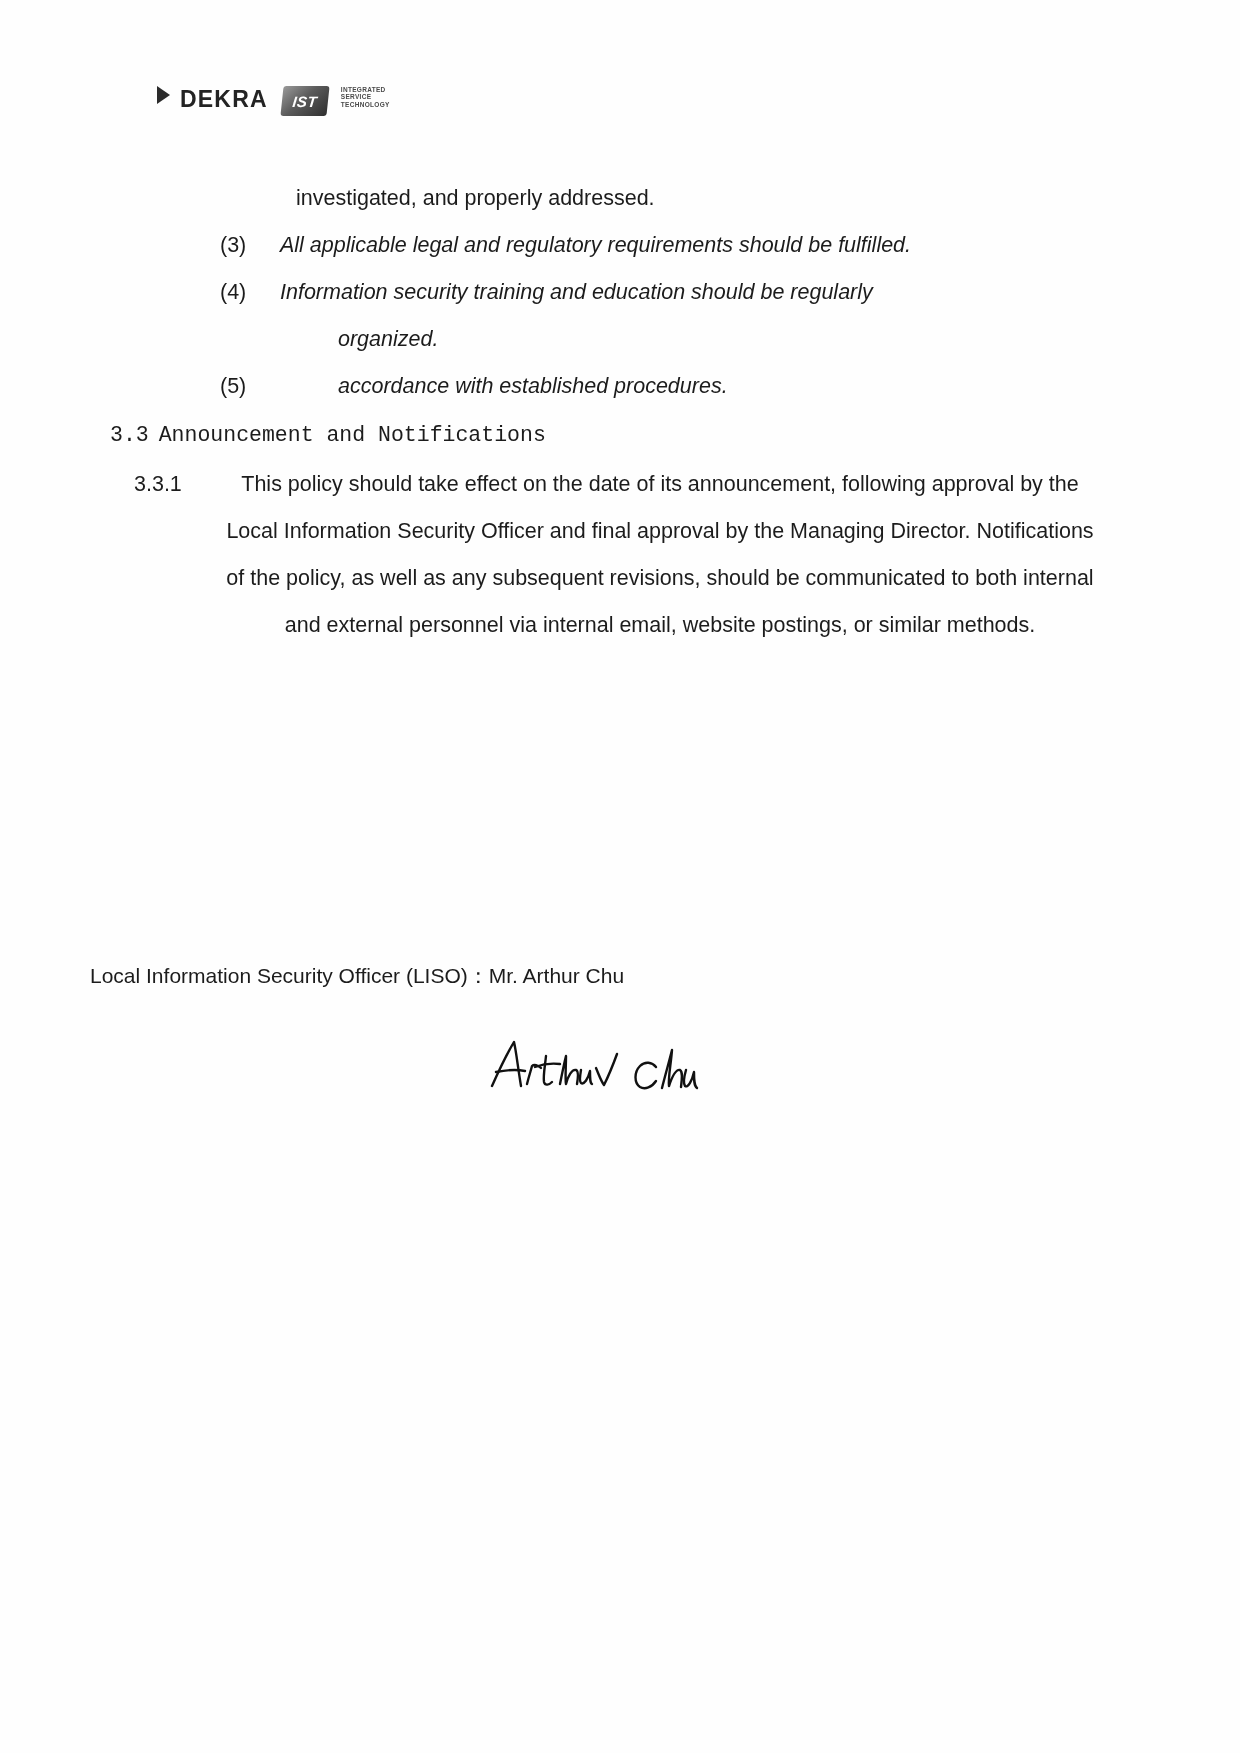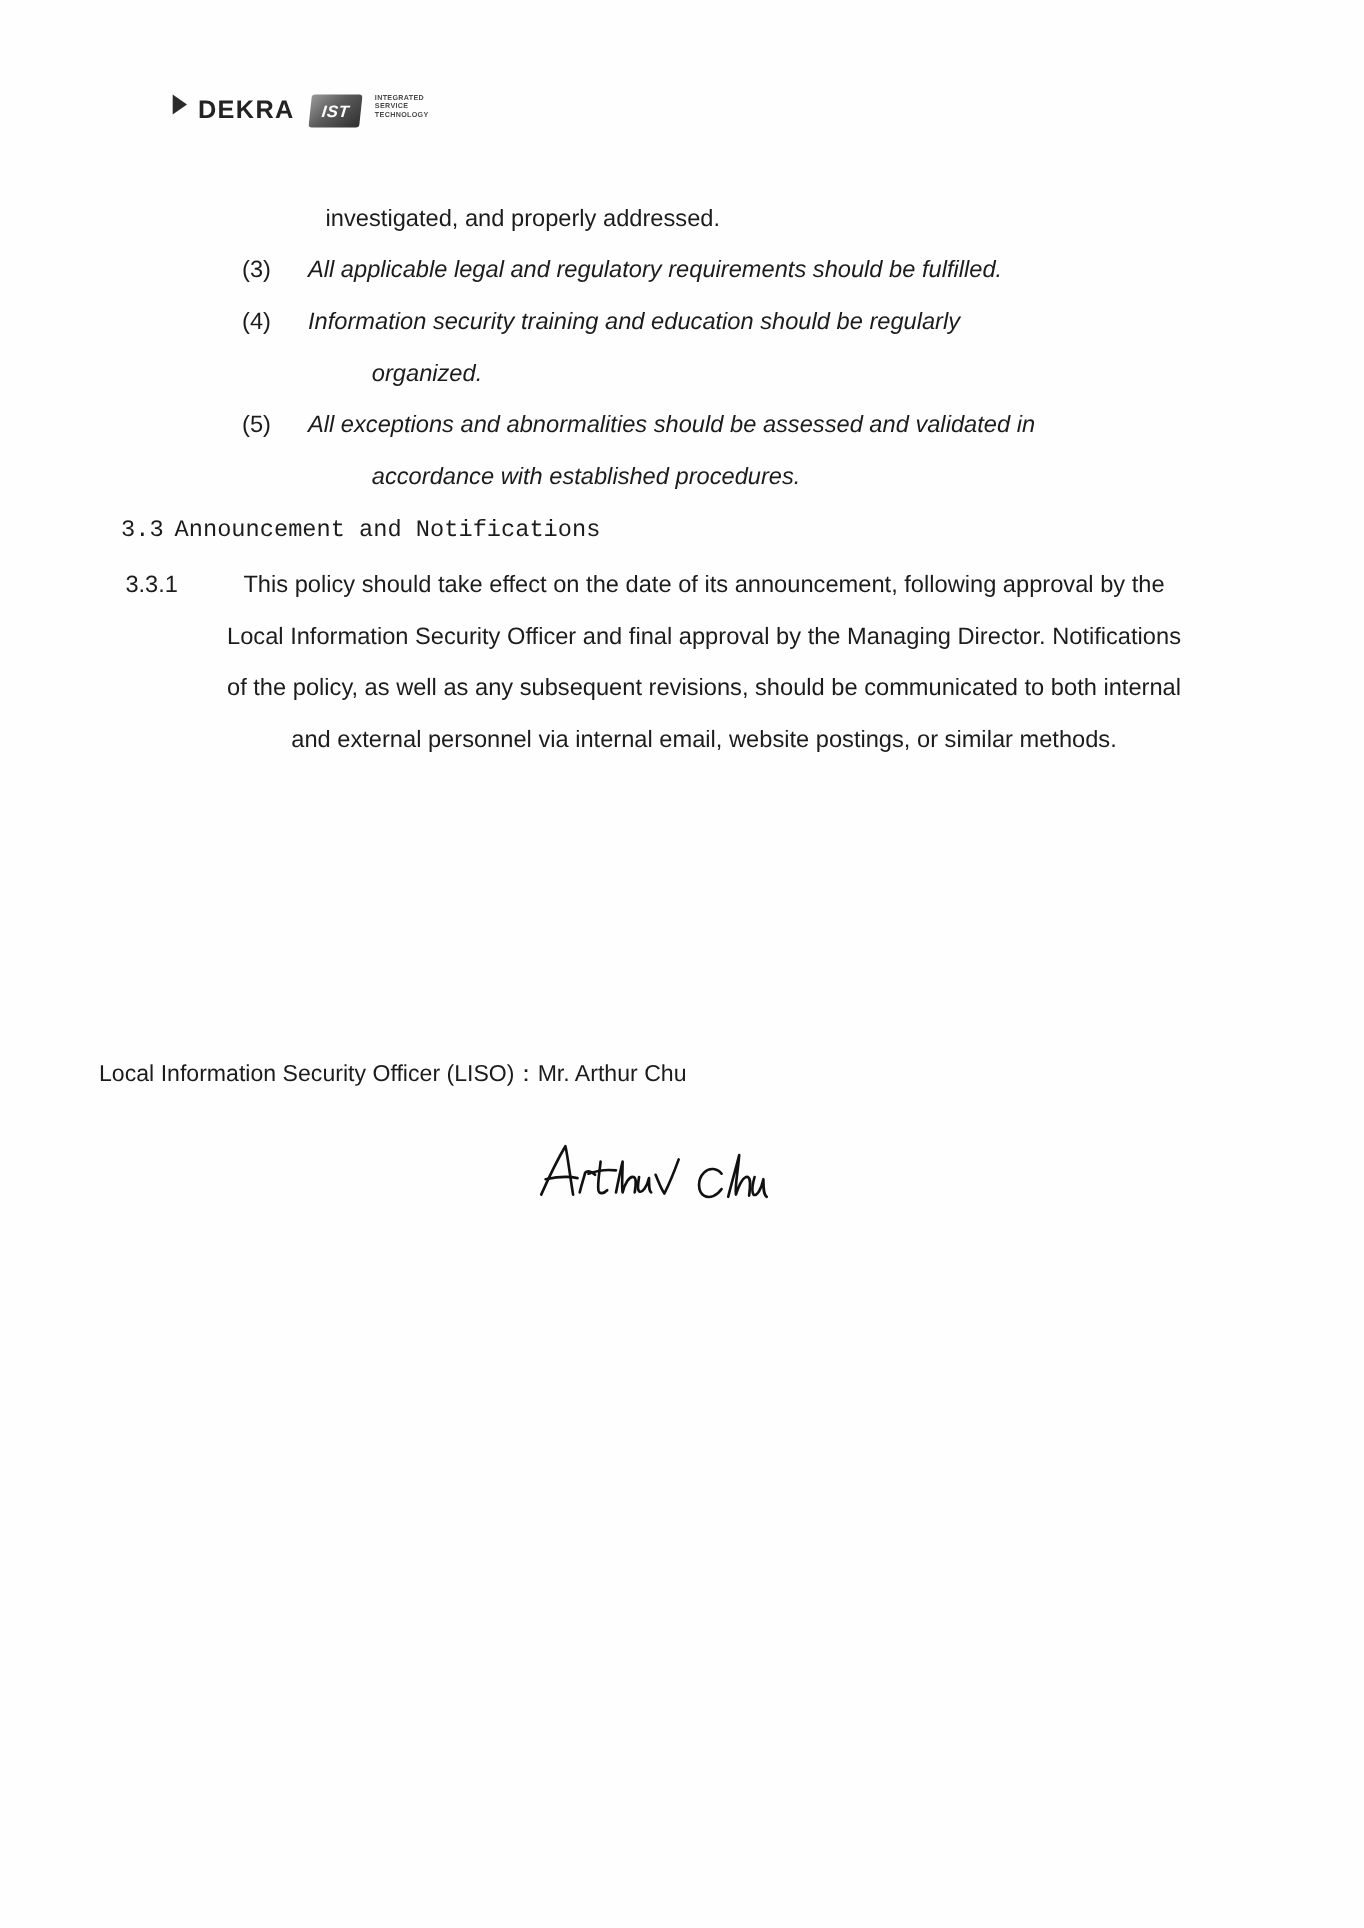--- a/index.html
+++ b/index.html
@@ -122,21 +122,21 @@
     display: flex;
     font-family: Liberation Mono, monospace;
   }
   .sec-heading .sec-num {
     flex: none;
     margin-right: 10px;
   }
 
   .sub-item {
     display: flex;
-    margin-left: 24px;
+    margin-left: 44px;
     width: 960px;
     margin-top: 2px;
   }
   .sub-num {
     flex: none;
     width: 92px;
   }
   .sub-body {
     flex: 1;
     text-align: center;
@@ -199,21 +199,20 @@
         <div class="num-marker">(4)</div>
         <div class="num-body">
           <span>Information security training and education should be regularly</span>
           <span class="wrap">organized.</span>
         </div>
       </div>
 
       <div class="num-item">
         <div class="num-marker">(5)</div>
         <div class="num-body">
-          <span>All exceptions and abnormalities should be assessed and validated in</span>
           <span class="wrap">accordance with established procedures.</span>
         </div>
       </div>
 
     </div>
 
     <div class="sec-heading">
       <span class="sec-num">3.3</span>
       <span>Announcement and Notifications</span>
     </div>

